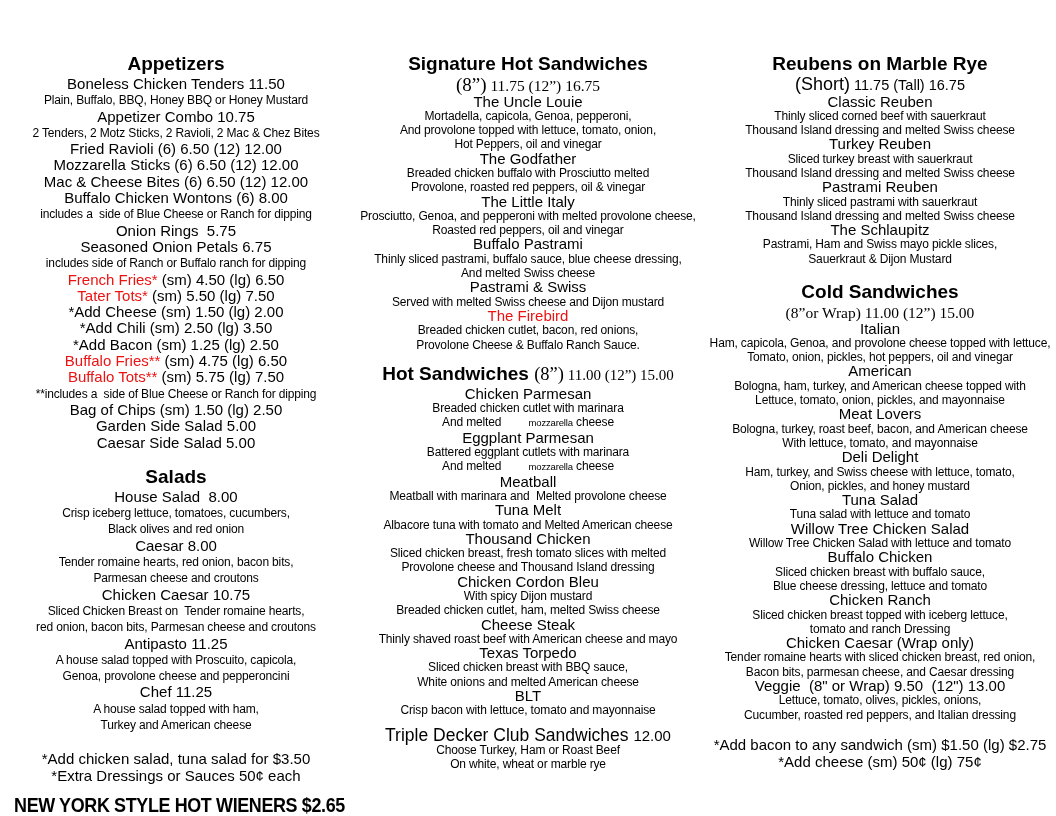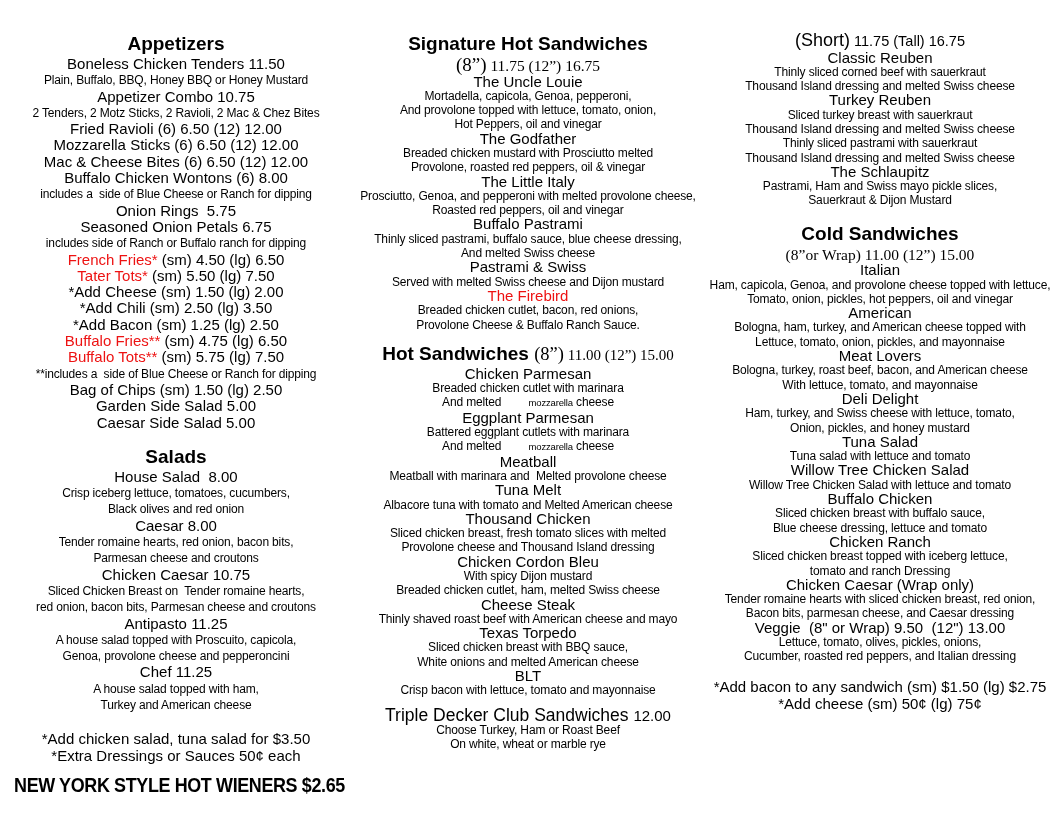--- a/index.html
+++ b/index.html
@@ -1,19 +1,19 @@
 <!DOCTYPE html>
 <html><head>
 <meta charset="utf-8">
 <style>
   :root { --red:#ed1212; --ink:#000; }
   * { margin:0; padding:0; box-sizing:border-box; }
   html,body { width:1056px; height:816px; background:#fff; overflow:hidden; }
   body { font-family:"Liberation Sans", sans-serif; color:var(--ink); }
-  .menu { display:flex; width:1056px; height:816px; padding-top:32px; }
+  .menu { display:flex; width:1056px; height:816px; padding-top:52px; }
   .col { flex:1 1 0; text-align:center; min-width:0; }
   .line { white-space:pre; }
   .h      { font-family:"Liberation Sans", sans-serif; font-weight:bold; font-size:19px; line-height:24px; }
   .h .serif { font-family:"Liberation Serif", serif; font-weight:normal; font-size:15px; }
   .h .serif.sz-lg { font-size:18.5px; }
   .item   { font-size:15px; }
   .item .sz-lg { font-size:17.5px;text-align:right; }
   .desc   { font-size:12px; letter-spacing:-0.15px; }
   .col-0 .item, .col-0 .desc, .col-0 .note { line-height:16.3px; }
   .col-1 .item, .col-1 .desc, .col-2 .item, .col-2 .desc { line-height:14.3px; }
@@ -81,21 +81,21 @@
       <div class="line banner"><span>NEW YORK STYLE HOT WIENERS $2.65</span></div>
     </div>
   <div class="col col-1">
       <div class="line h"><span>Signature Hot Sandwiches</span></div>
       <div class="line price"><span class="sz-lg">(8”)</span><span> 11.75 (12”) 16.75</span></div>
       <div class="line item"><span>The Uncle Louie</span></div>
       <div class="line desc"><span>Mortadella, capicola, Genoa, pepperoni,</span></div>
       <div class="line desc"><span>And provolone topped with lettuce, tomato, onion,</span></div>
       <div class="line desc"><span>Hot Peppers, oil and vinegar</span></div>
       <div class="line item"><span>The Godfather</span></div>
-      <div class="line desc"><span>Breaded chicken mustard with Prosciutto melted</span></div>
+      <div class="line desc"><span>Breaded chicken buffalo with Prosciutto melted</span></div>
       <div class="line desc"><span>Provolone, roasted red peppers, oil &amp; vinegar</span></div>
       <div class="line item"><span>The Little Italy</span></div>
       <div class="line desc"><span>Prosciutto, Genoa, and pepperoni with melted provolone cheese,</span></div>
       <div class="line desc"><span>Roasted red peppers, oil and vinegar</span></div>
       <div class="line item"><span>Buffalo Pastrami</span></div>
       <div class="line desc"><span>Thinly sliced pastrami, buffalo sauce, blue cheese dressing,</span></div>
       <div class="line desc"><span>And melted Swiss cheese</span></div>
       <div class="line item"><span>Pastrami &amp; Swiss</span></div>
       <div class="line desc"><span>Served with melted Swiss cheese and Dijon mustard</span></div>
       <div class="line item"><span class="red">The Firebird</span></div>
@@ -125,27 +125,29 @@
       <div class="line desc"><span>Sliced chicken breast with BBQ sauce,</span></div>
       <div class="line desc"><span>White onions and melted American cheese</span></div>
       <div class="line item"><span>BLT</span></div>
       <div class="line desc"><span>Crisp bacon with lettuce, tomato and mayonnaise</span></div>
       <div class="line spacer sm"></div>
       <div class="line item"><span class="sz-lg">Triple Decker Club Sandwiches </span><span>12.00</span></div>
       <div class="line desc"><span>Choose Turkey, Ham or Roast Beef</span></div>
       <div class="line desc"><span>On white, wheat or marble rye</span></div>
     </div>
   <div class="col col-2">
+      <div class="line h"><span>Reubens on Marble Rye</span></div>
       <div class="line price-sans"><span class="sz-lg">(Short)</span><span> 11.75 (Tall) 16.75</span></div>
       <div class="line item"><span>Classic Reuben</span></div>
       <div class="line desc"><span>Thinly sliced corned beef with sauerkraut</span></div>
       <div class="line desc"><span>Thousand Island dressing and melted Swiss cheese</span></div>
       <div class="line item"><span>Turkey Reuben</span></div>
       <div class="line desc"><span>Sliced turkey breast with sauerkraut</span></div>
       <div class="line desc"><span>Thousand Island dressing and melted Swiss cheese</span></div>
+      <div class="line item"><span>Pastrami Reuben</span></div>
       <div class="line desc"><span>Thinly sliced pastrami with sauerkraut</span></div>
       <div class="line desc"><span>Thousand Island dressing and melted Swiss cheese</span></div>
       <div class="line item"><span>The Schlaupitz</span></div>
       <div class="line desc"><span>Pastrami, Ham and Swiss mayo pickle slices,</span></div>
       <div class="line desc"><span>Sauerkraut &amp; Dijon Mustard</span></div>
       <div class="line spacer md"></div>
       <div class="line h"><span>Cold Sandwiches</span></div>
       <div class="line price"><span>(8”or Wrap) 11.00 (12”) 15.00</span></div>
       <div class="line item"><span>Italian</span></div>
       <div class="line desc"><span>Ham, capicola, Genoa, and provolone cheese topped with lettuce,</span></div>

